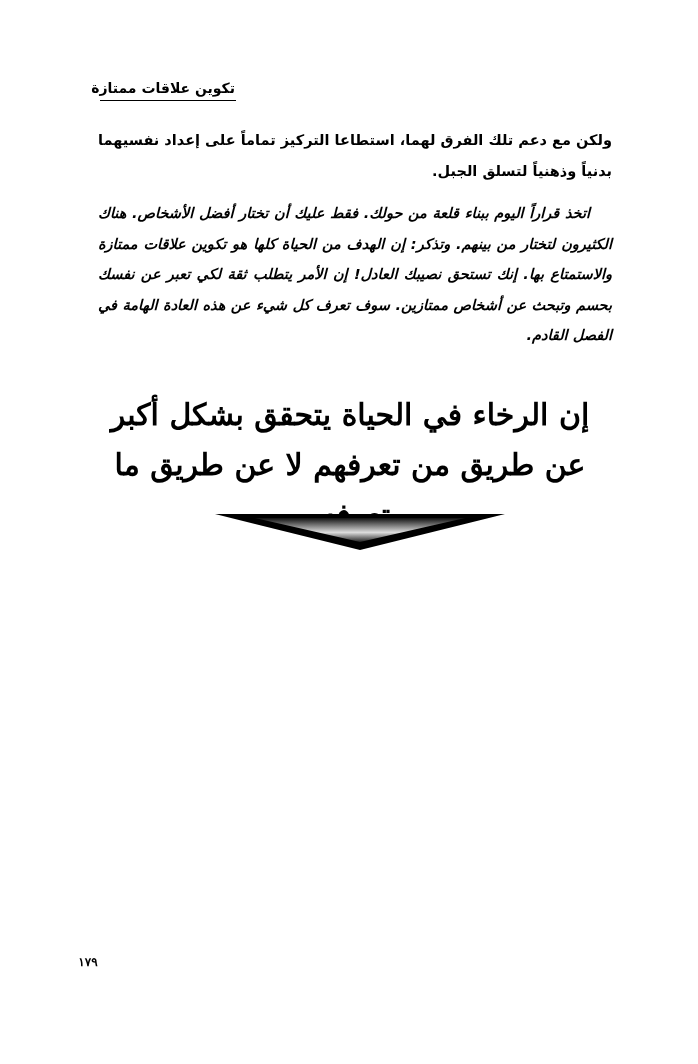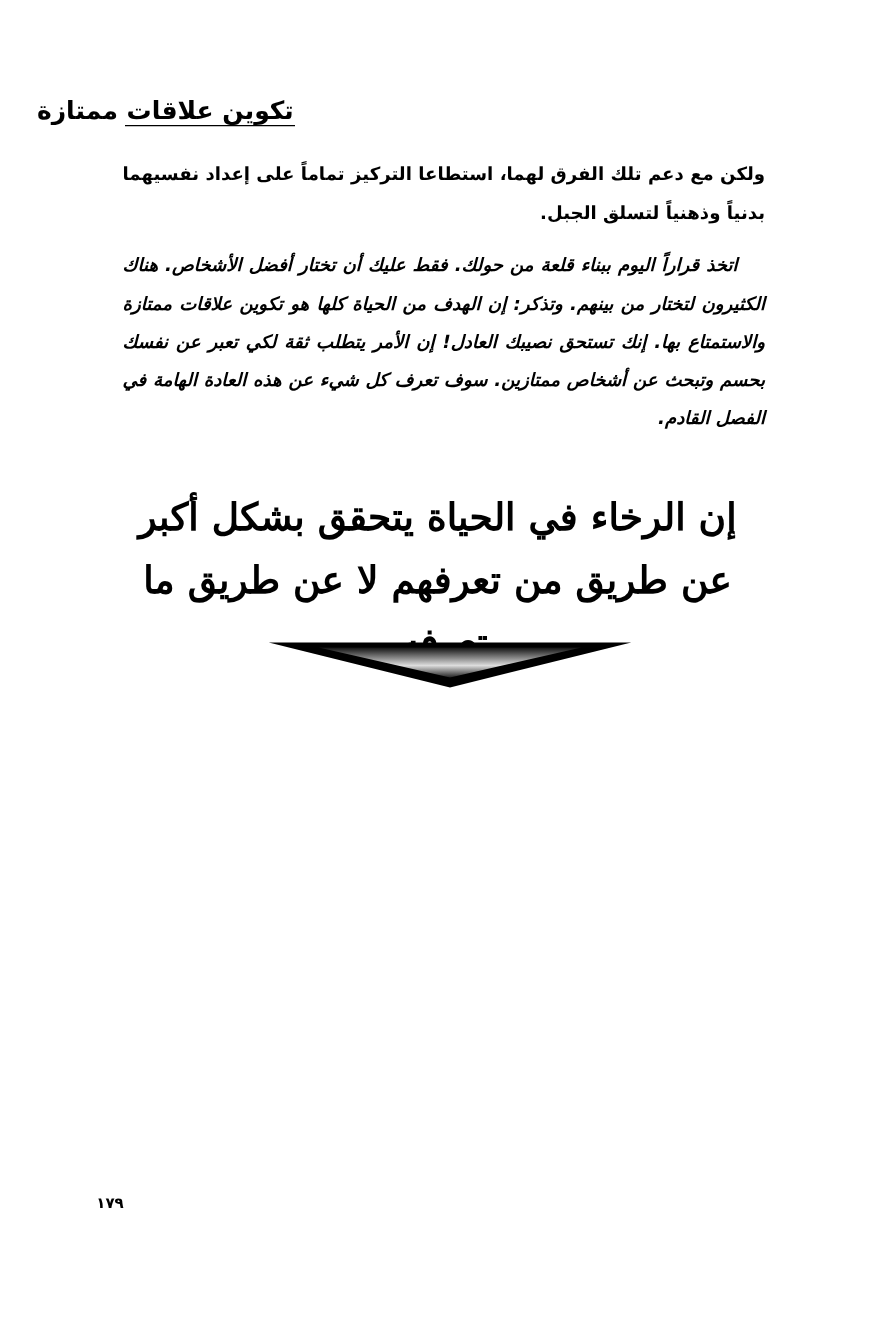--- a/index.html
+++ b/index.html
@@ -15,21 +15,21 @@
       font-family: "DejaVu Sans", sans-serif;
       color: #000;
     }
     .running-header {
       position: absolute;
       left: 100px;
       top: 78px;
       width: 135px;
       text-align: center;
       direction: rtl;
-      font-size: 20px;
+      font-size: 14px;
       font-weight: bold;
       line-height: 20px;
       white-space: nowrap;
     }
     .header-rule {
       position: absolute;
       left: 100px;
       top: 100px;
       width: 136px;
       height: 1px;
@@ -72,20 +72,21 @@
       height: 40px;
     }
     .page-number {
       position: absolute;
       left: 68px;
       top: 955px;
       width: 40px;
       text-align: center;
       font-size: 12px;
       font-weight: bold;
+      font-family: Liberation Serif, serif;
     }
   </style>
 </head>
 <body>
 
 <div class="running-header">تكوين علاقات ممتازة</div>
 <div class="header-rule"></div>
 
 <div class="body-text para-1">
   <p>ولكن مع دعم تلك الفرق لهما، استطاعا التركيز تماماً على إعداد نفسيهما بدنياً وذهنياً لتسلق الجبل.</p>

